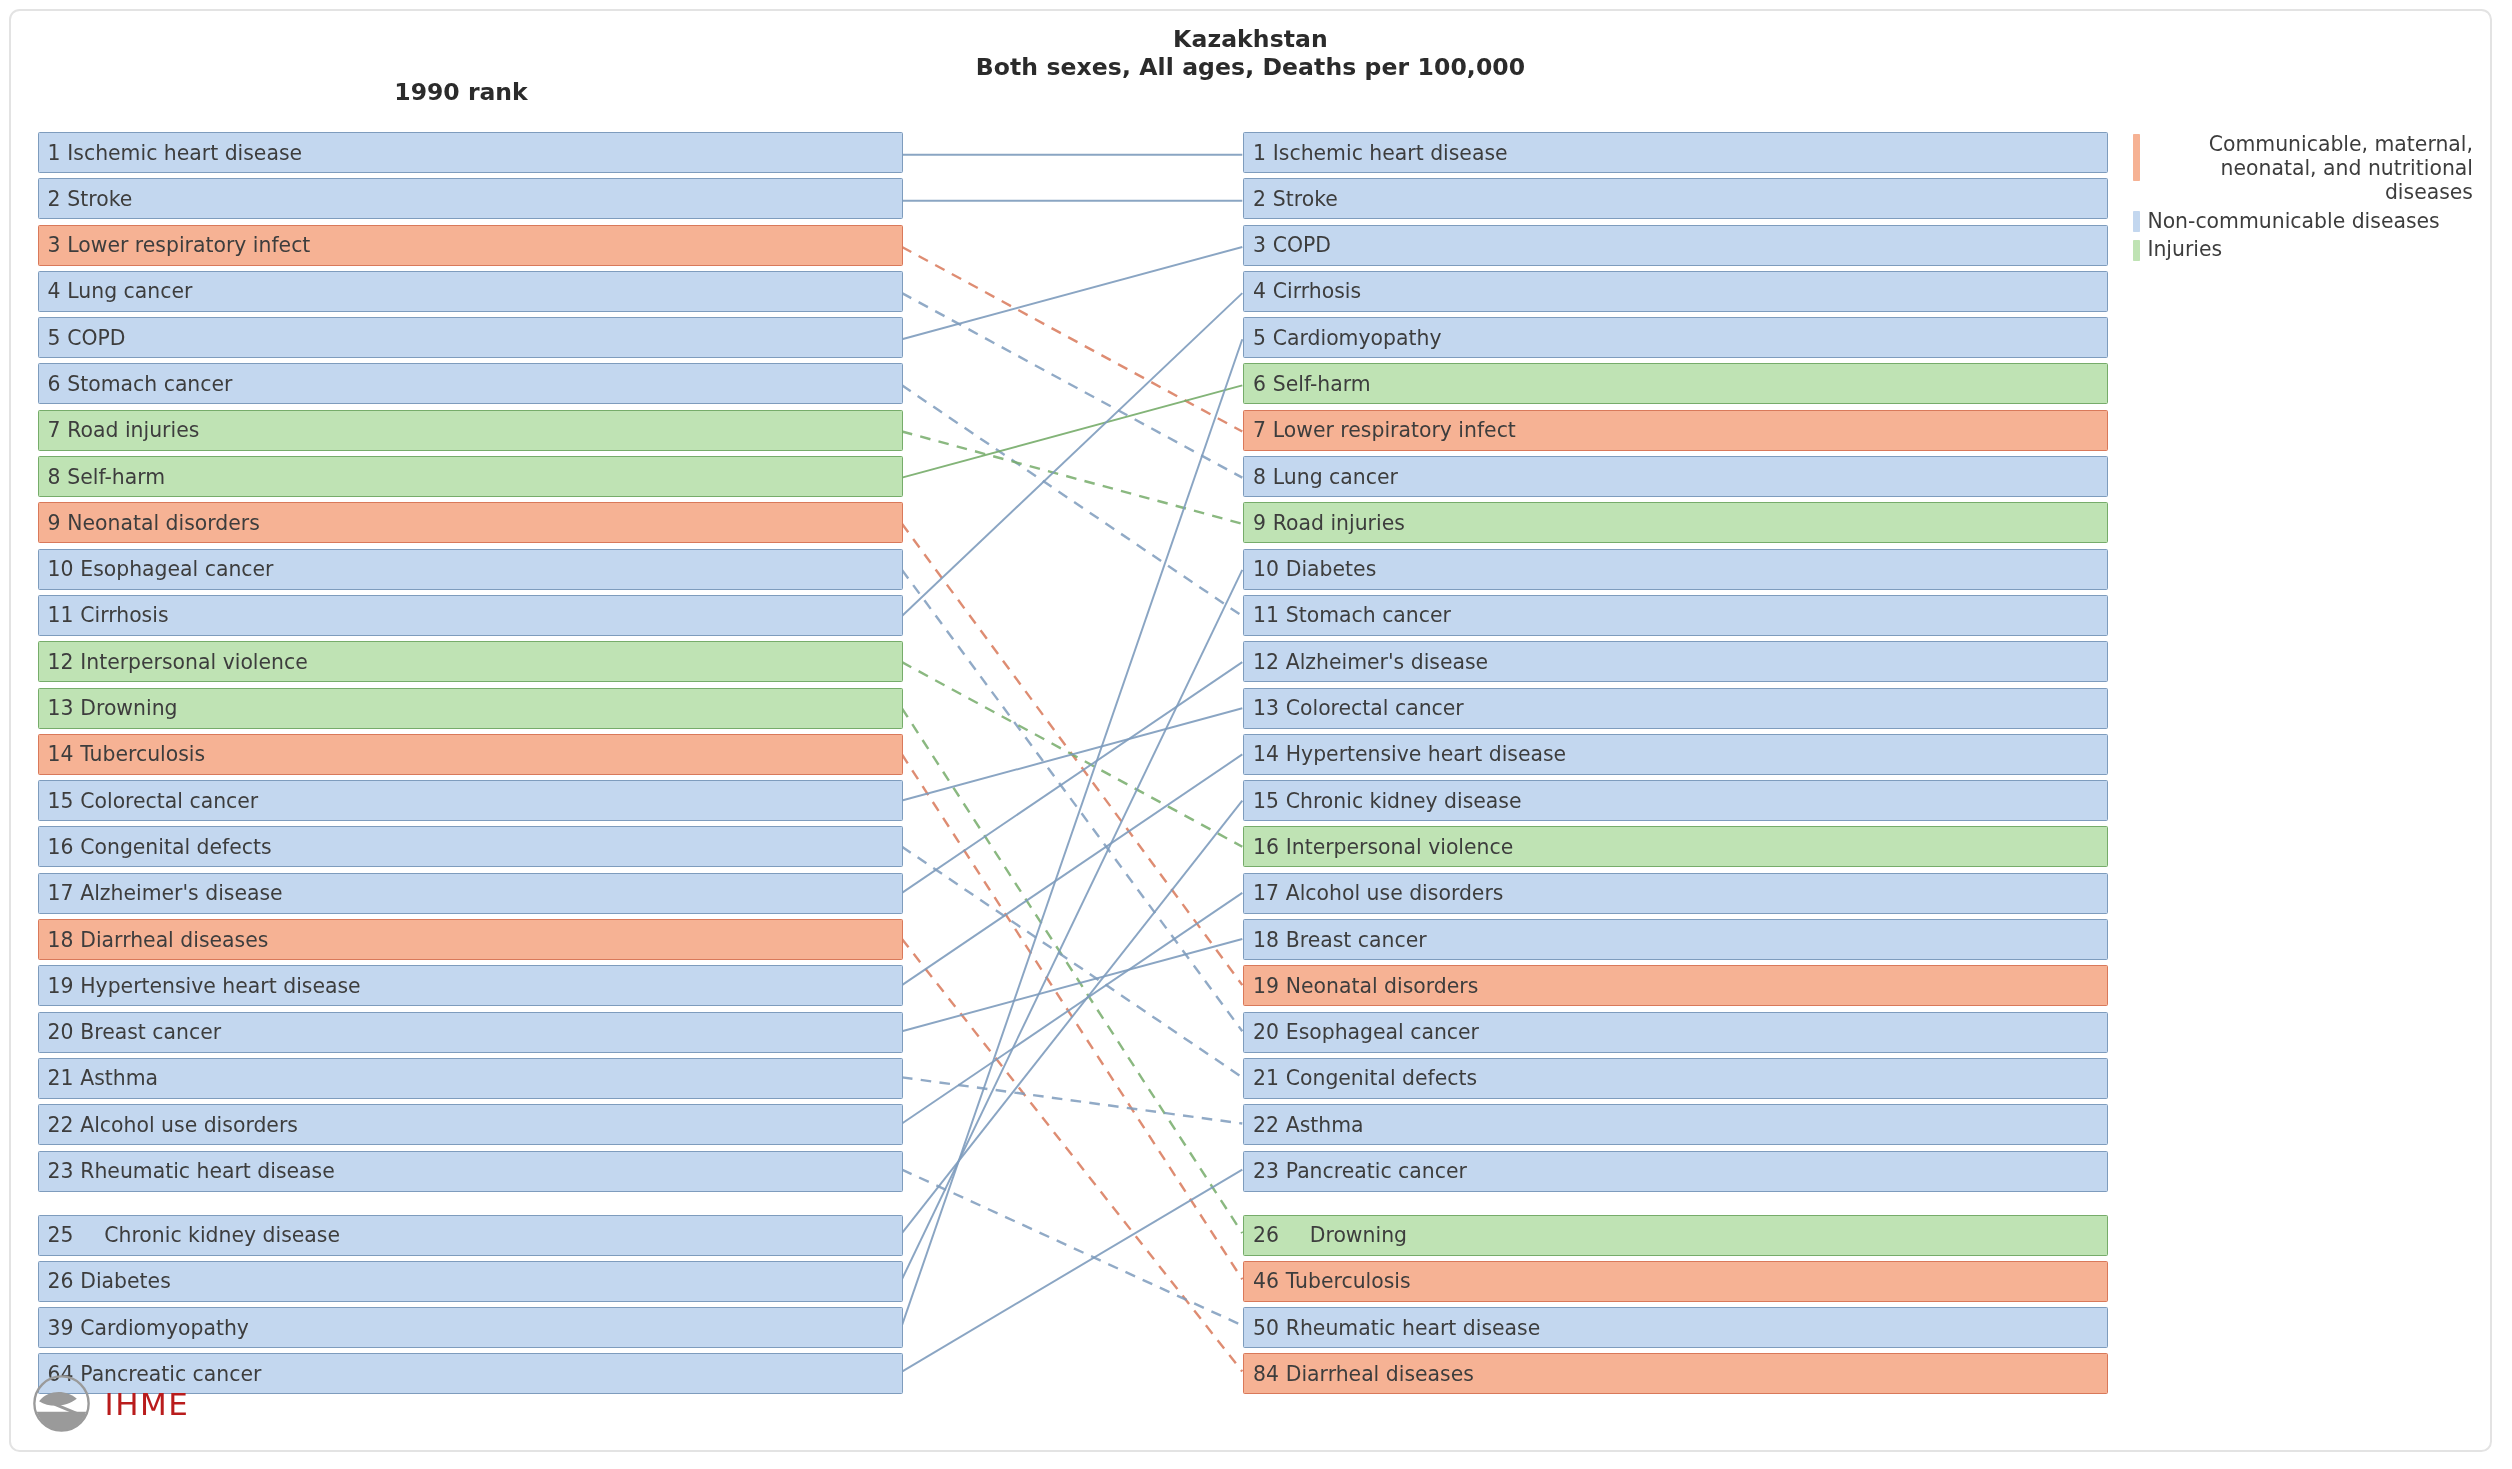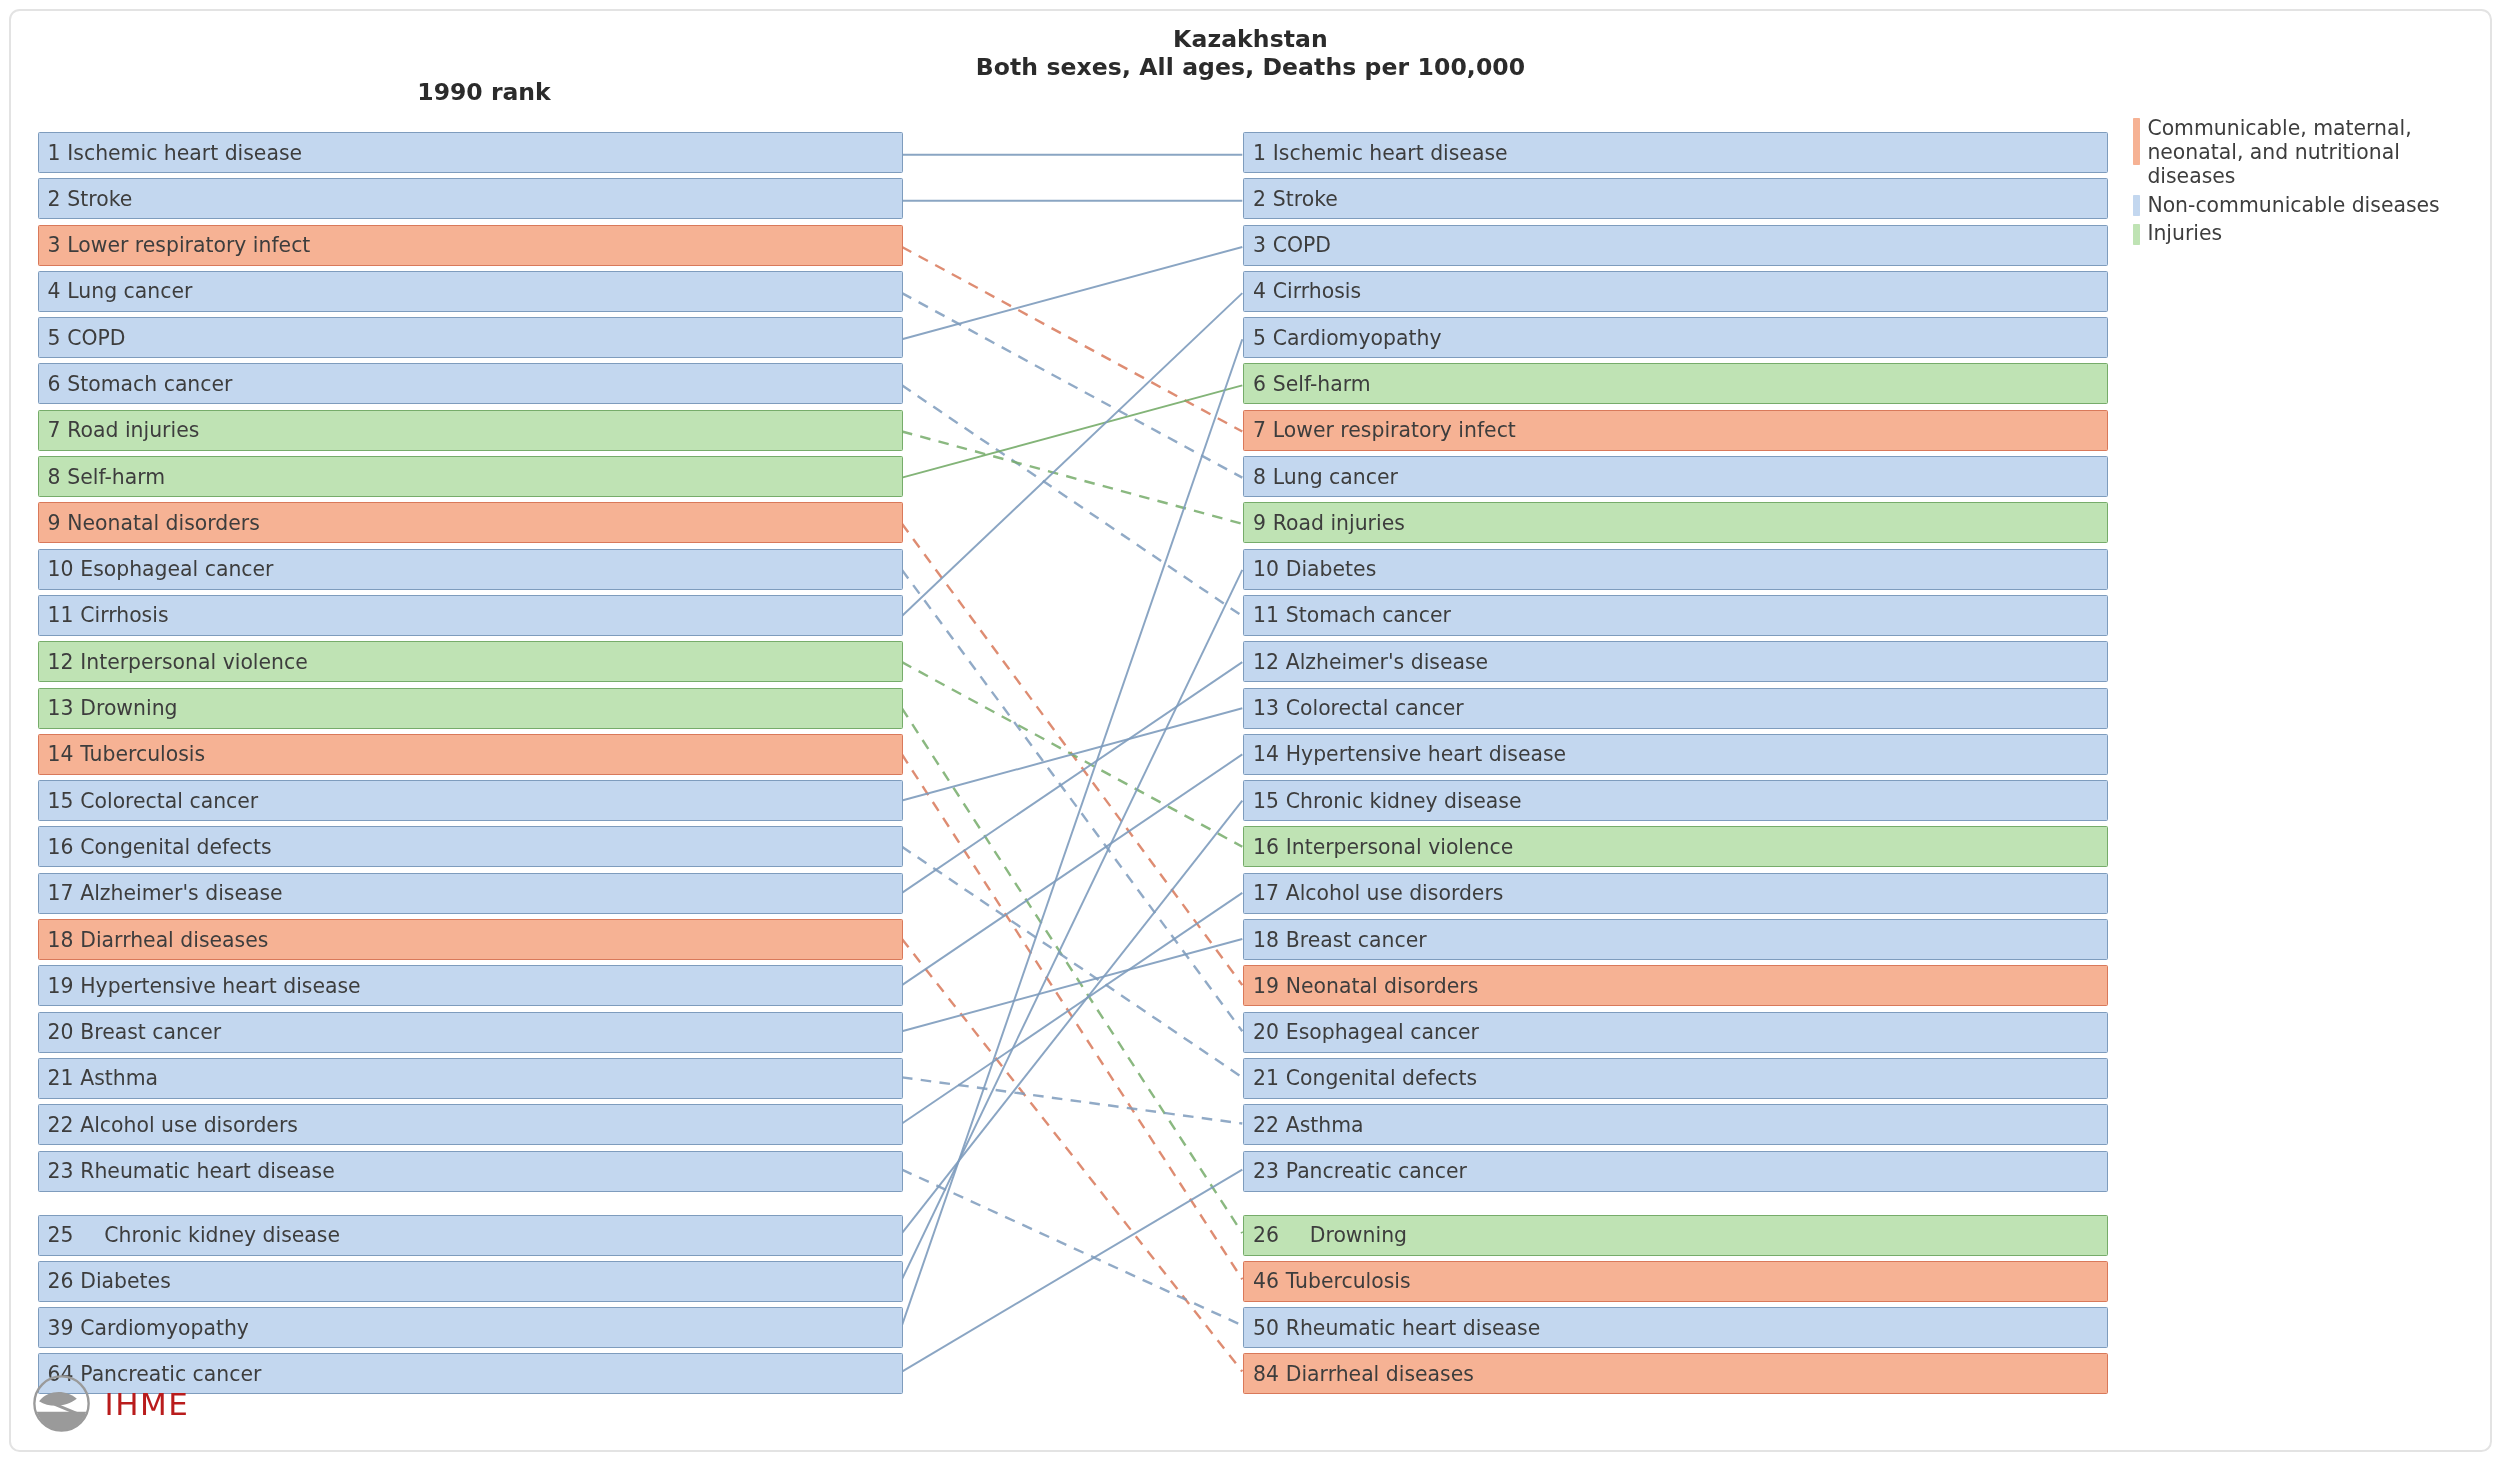--- a/index.html
+++ b/index.html
@@ -24,21 +24,21 @@
   }
   #title-block .t-line{
     font-size:23.5px;font-weight:bold;color:#2b2b2b;
     line-height:1.22;letter-spacing:0.1px;
   }
   .col-header{
     position:absolute;top:67px;
     font-size:23.5px;font-weight:bold;color:#2b2b2b;
     text-align:center;
   }
-  #hdr-left{left:40px;width:866px;}
+  #hdr-left{left:17px;width:866px;}
   #hdr-right{left:1232px;width:866px;}
 
   
   .col{position:absolute;top:121px;}
   #col-left{left:26.5px;width:865px;}
   #col-right{left:1232px;width:865px;}
 
   .rank-row{
     position:relative;
     height:41px;
@@ -61,21 +61,21 @@
 
   
   #links{
     position:absolute;left:0;top:0;
     width:2483px;height:1443px;
     pointer-events:none;
   }
 
   
   #legend{
-    position:absolute;left:2122px;top:105px;width:340px;
+    position:absolute;left:2122px;top:121px;width:340px;text-align:right;
   }
   .legend-row{
     display:flex;align-items:flex-start;
     margin-bottom:4.5px;
   }
   .legend-swatch{
     width:6.8px;flex:0 0 6.8px;border-radius:0.8px;margin-right:7.6px;margin-top:2.3px;
   }
   .legend-swatch.s1{height:47px;}
   .legend-swatch.s2{height:21px;}

